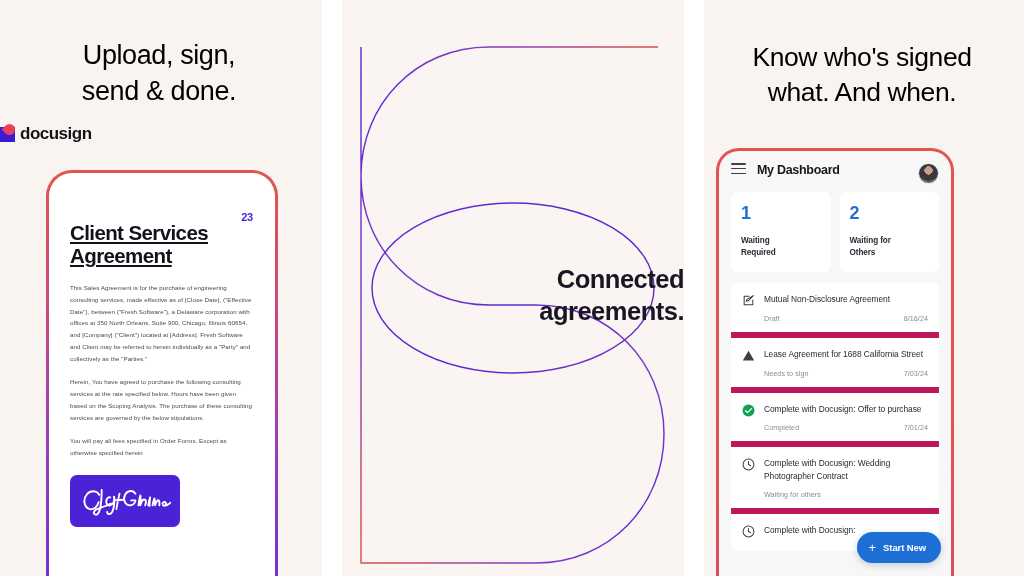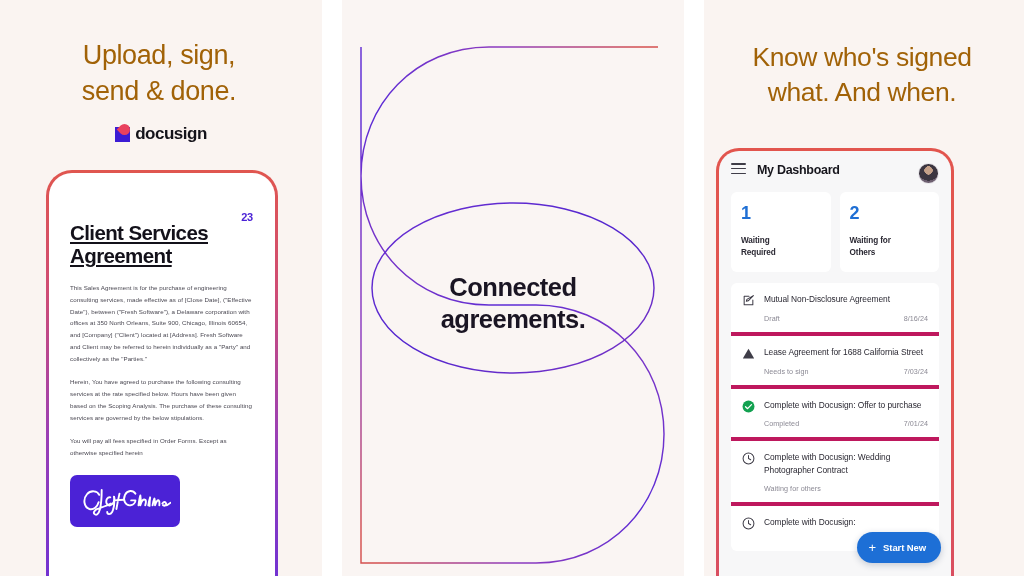--- a/index.html
+++ b/index.html
@@ -26,34 +26,34 @@
   }
   .panel-left   { width: 322px; }
   .gap          { width: 20px; height:576px; background:#ffffff; flex-shrink:0; }
   .panel-center { width: 342px; background: #faf5f3; }
   .panel-right  { width: 320px; }
 
   .headline {
     position: absolute;
     left: 0; right: 4px;
     text-align: center;
-    color: #a16207;
+    color: #000000;
     font-size: 27px;
     line-height: 1.32;
     font-weight: 400;
     letter-spacing: -0.4px;
   }
   .headline-left  { top: 38px; }
   .headline-right { top: 40px; font-size: 26.5px; }
 
   
   .logo-row {
     position: absolute;
     top: 124px; left: 0; right: 0;
-    display: flex; align-items: center; justify-content: center;
+    display: flex; align-items: center; justify-content: flex-start;
     gap: 5px;
   }
   .logo-mark {
     position: relative;
     width: 15px; height: 15px;
     background: #3b1bd4;
     flex-shrink: 0;
   }
   .logo-mark::after {
     content: "";
@@ -118,22 +118,22 @@
     background: #4b22d6;
     border-radius: 7px;
     display: flex; align-items: center; justify-content: center;
   }
   .sig-box svg { width: 92px; height: 34px; }
 
   
   .center-svg { position: absolute; left: 0; top: 0; }
   .center-caption {
     position: absolute;
-    left: 0; right: 0; top: 271px;
-    text-align: center;
+    left: 0; right: 0; top: 263px;
+    text-align: right;
     font-size: 25.5px;
     line-height: 1.26;
     color: #1a1523;
     letter-spacing: -0.5px;
   }
 
   
   .phone-right {
     position: absolute;
     left: 12px; top: 148px;
@@ -186,21 +186,21 @@
     margin: 11px 12px 0 12px;
     background: #ffffff;
     border-radius: 6px;
     padding: 0 0 0 0;
     height: 268px;
     overflow: hidden;
   }
   .doc-item {
     display: flex; gap: 9px;
     padding: 10px 11px 9px 11px;
-    border-bottom: 4px solid #be185d;
+    border-bottom: 6px solid #be185d;
   }
   .doc-item:last-child { border-bottom: none; }
   .doc-icon { width: 13px; flex-shrink: 0; padding-top: 1px; }
   .doc-icon svg { display:block; width: 13px; height: 13px; }
   .doc-body { flex: 1; min-width: 0; }
   .doc-name {
     font-size: 8.4px; color: #2b2933; line-height: 1.5;
     letter-spacing: -0.05px;
   }
   .doc-meta {

